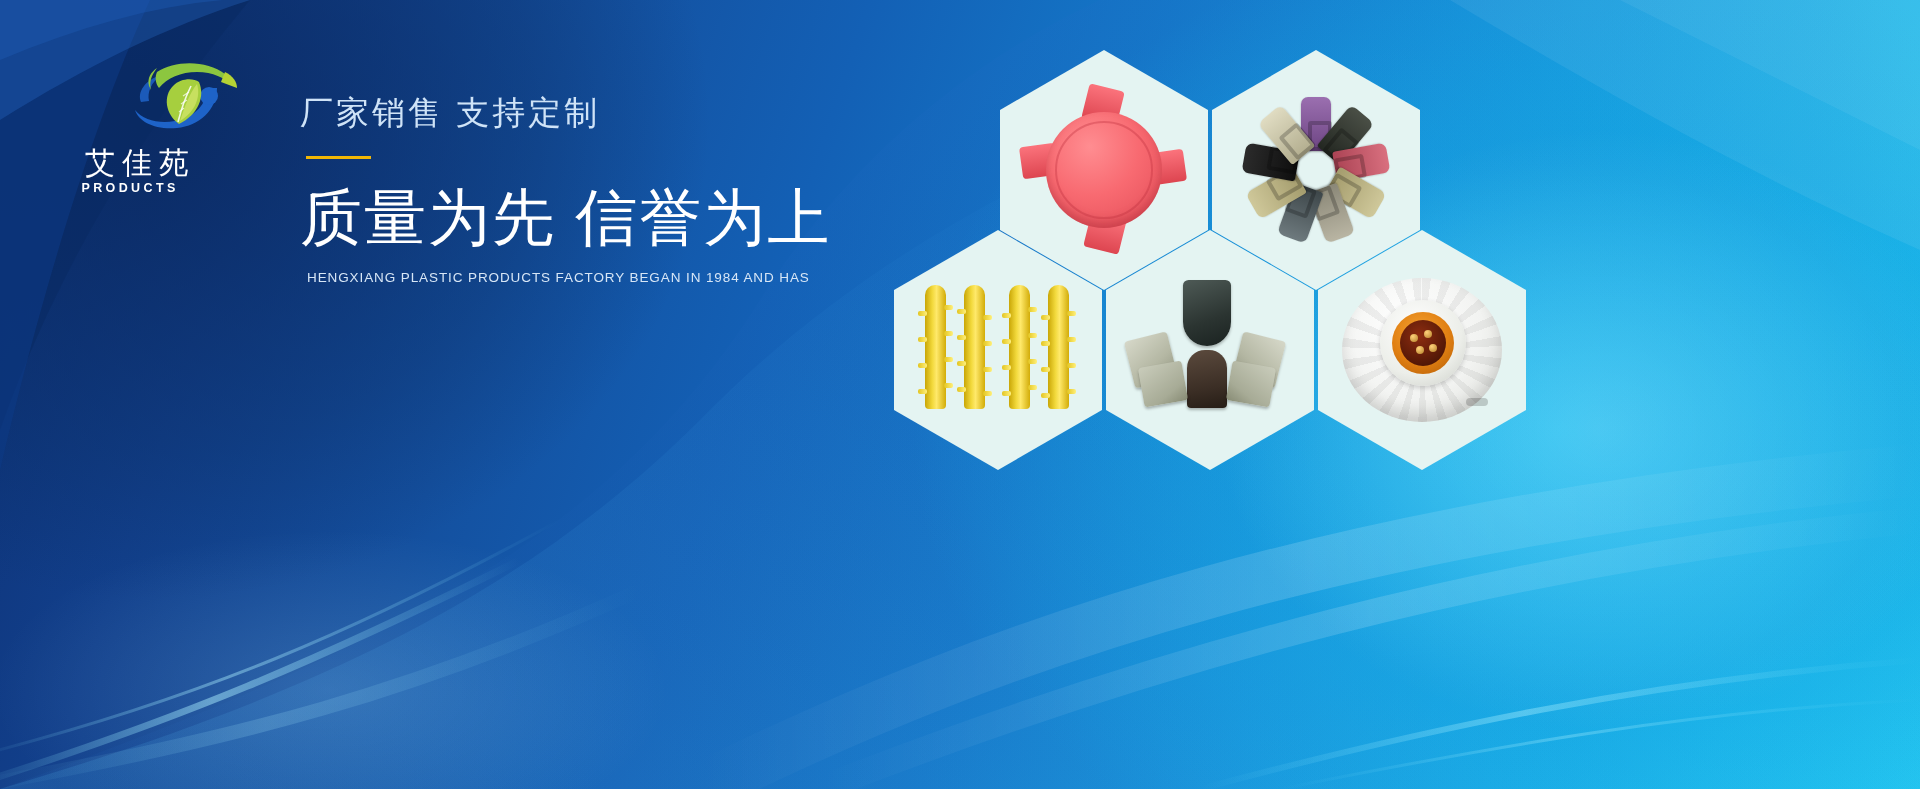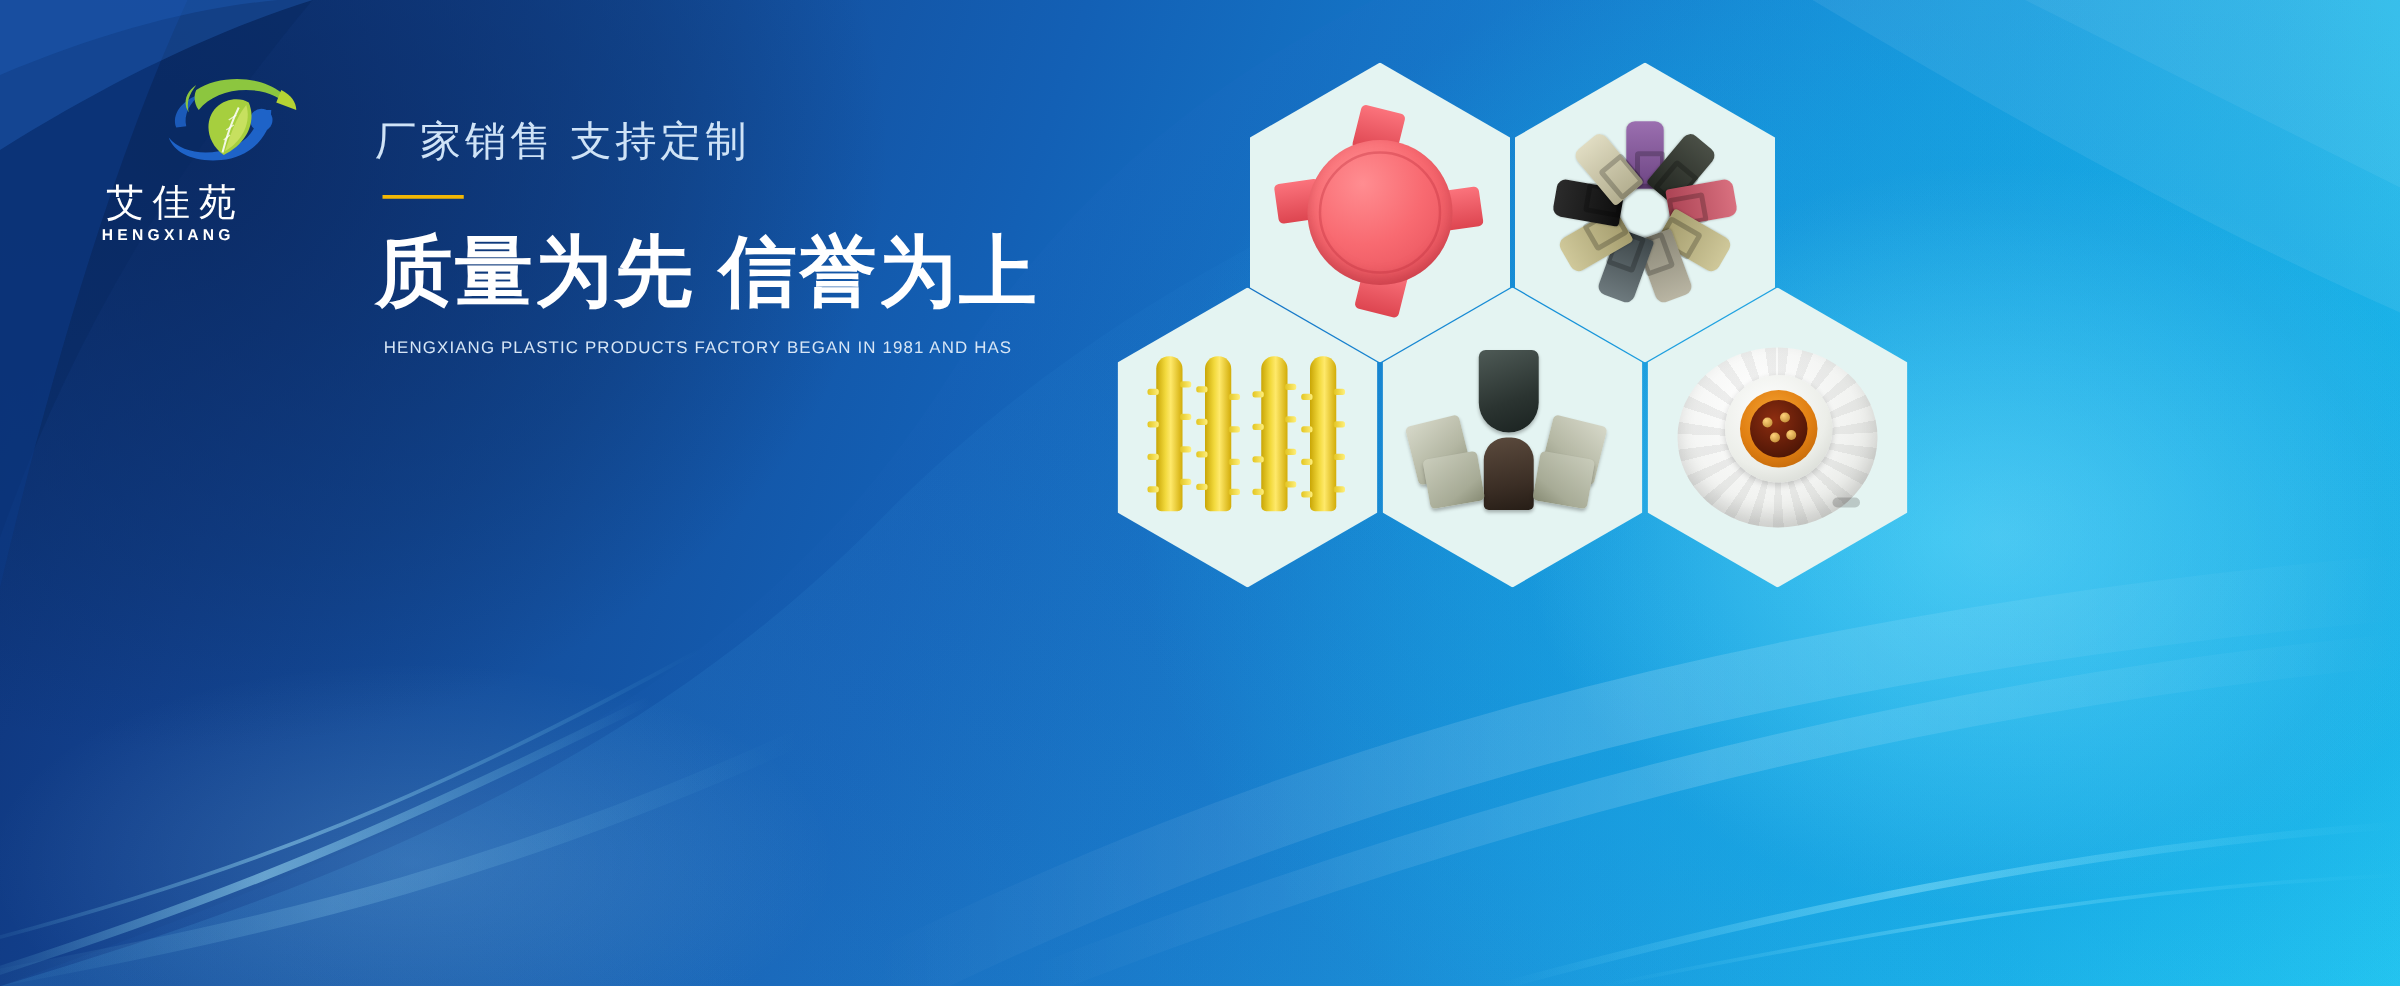--- a/index.html
+++ b/index.html
@@ -88,21 +88,21 @@
   }
   .rule {
     width: 65px;
     height: 3px;
     background: #f2b705;
     margin: 20px 0 0 6px;
   }
   .headline {
     margin-top: 26px;
     font-size: 62px;
-    font-weight: 700;
+    font-weight: 400;
     color: #ffffff;
     letter-spacing: 2px;
     line-height: 1.05;
     white-space: nowrap;
   }
   .subline {
     margin-top: 22px;
     font-size: 21px;
     color: #e8f1fb;
     letter-spacing: 1px;
@@ -314,29 +314,29 @@
         <path d="M28,34 C26,26 30,20 36,16 C30,24 28,30 30,38 Z" fill="#8cc63f"></path>
         <path d="M104,20 C112,24 116,30 116,36 L100,30 Z" fill="#b5d334"></path>
 
         <path d="M78,30 C84,44 78,62 58,72 C44,62 42,44 52,34 C60,26 72,26 78,30 Z" fill="#a6cf3e"></path>
         <path d="M76,32 C80,45 74,60 59,69 C64,54 68,42 76,32 Z" fill="#d2e66b" opacity="0.75"></path>
         <path d="M70,34 C64,46 60,58 57,70" stroke="#ffffff" stroke-width="1.6" fill="none" opacity="0.85"></path>
         <path d="M68,40 L62,44 M66,48 L60,52 M63,56 L58,60" stroke="#ffffff" stroke-width="1.2" opacity="0.7"></path>
       </svg>
     </div>
     <div class="logo-name">艾佳苑</div>
-    <div class="logo-pinyin">HENGXIANG</div>
+    <div class="logo-pinyin">PRODUCTS</div>
   </div>
 
   <div class="copy">
     <div class="eyebrow">厂家销售  支持定制</div>
     <div class="rule"></div>
     <div class="headline">质量为先 信誉为上</div>
     <div class="en-lines">
-      <div>HENGXIANG PLASTIC PRODUCTS FACTORY BEGAN IN 1981 AND HAS</div>
+      <div>HENGXIANG PLASTIC PRODUCTS FACTORY BEGAN IN 1984 AND HAS</div>
     </div>
   </div>
 
   <div class="hex-cluster">
 
     <div class="hex hex-top-l">
       <div class="hex-inner">
         <div class="pink-box">
           <div class="tab t-n"></div>
           <div class="tab t-w"></div>

